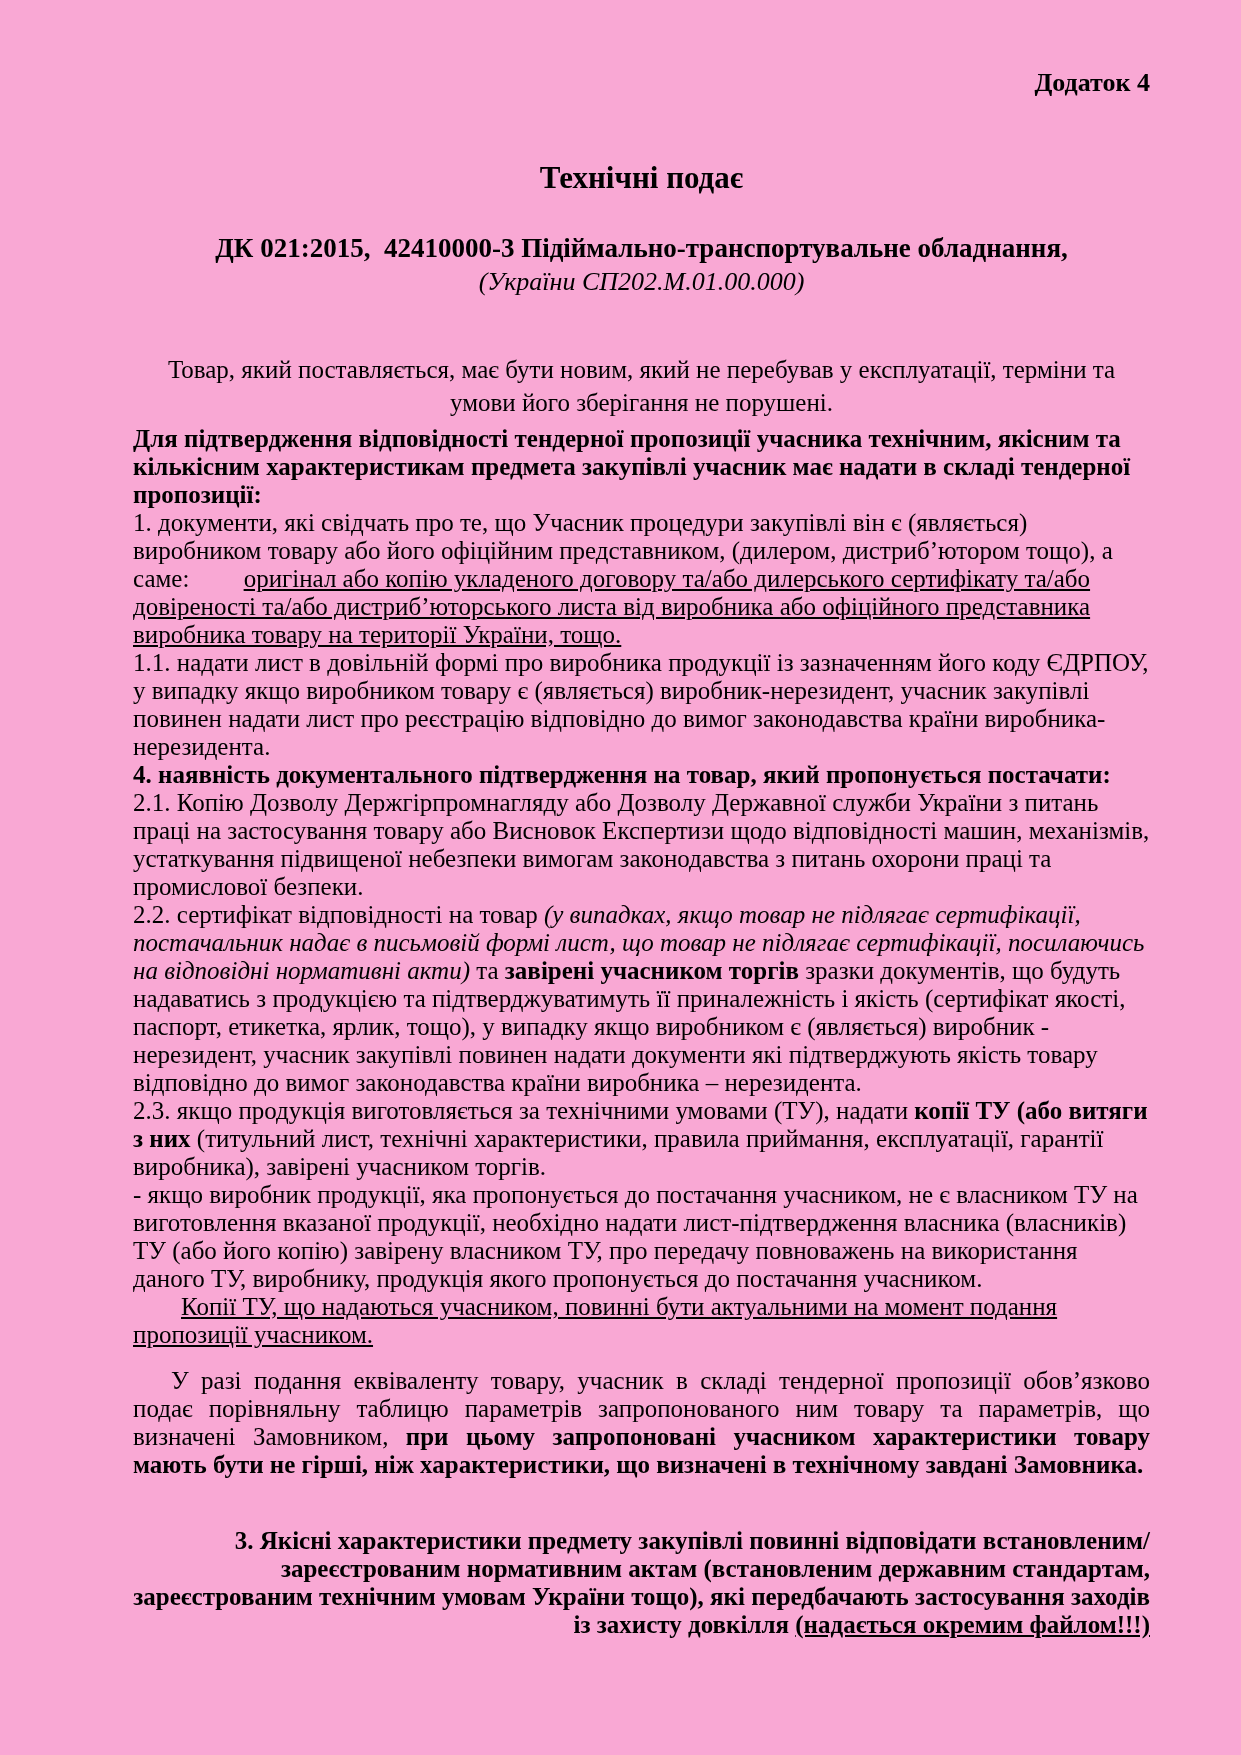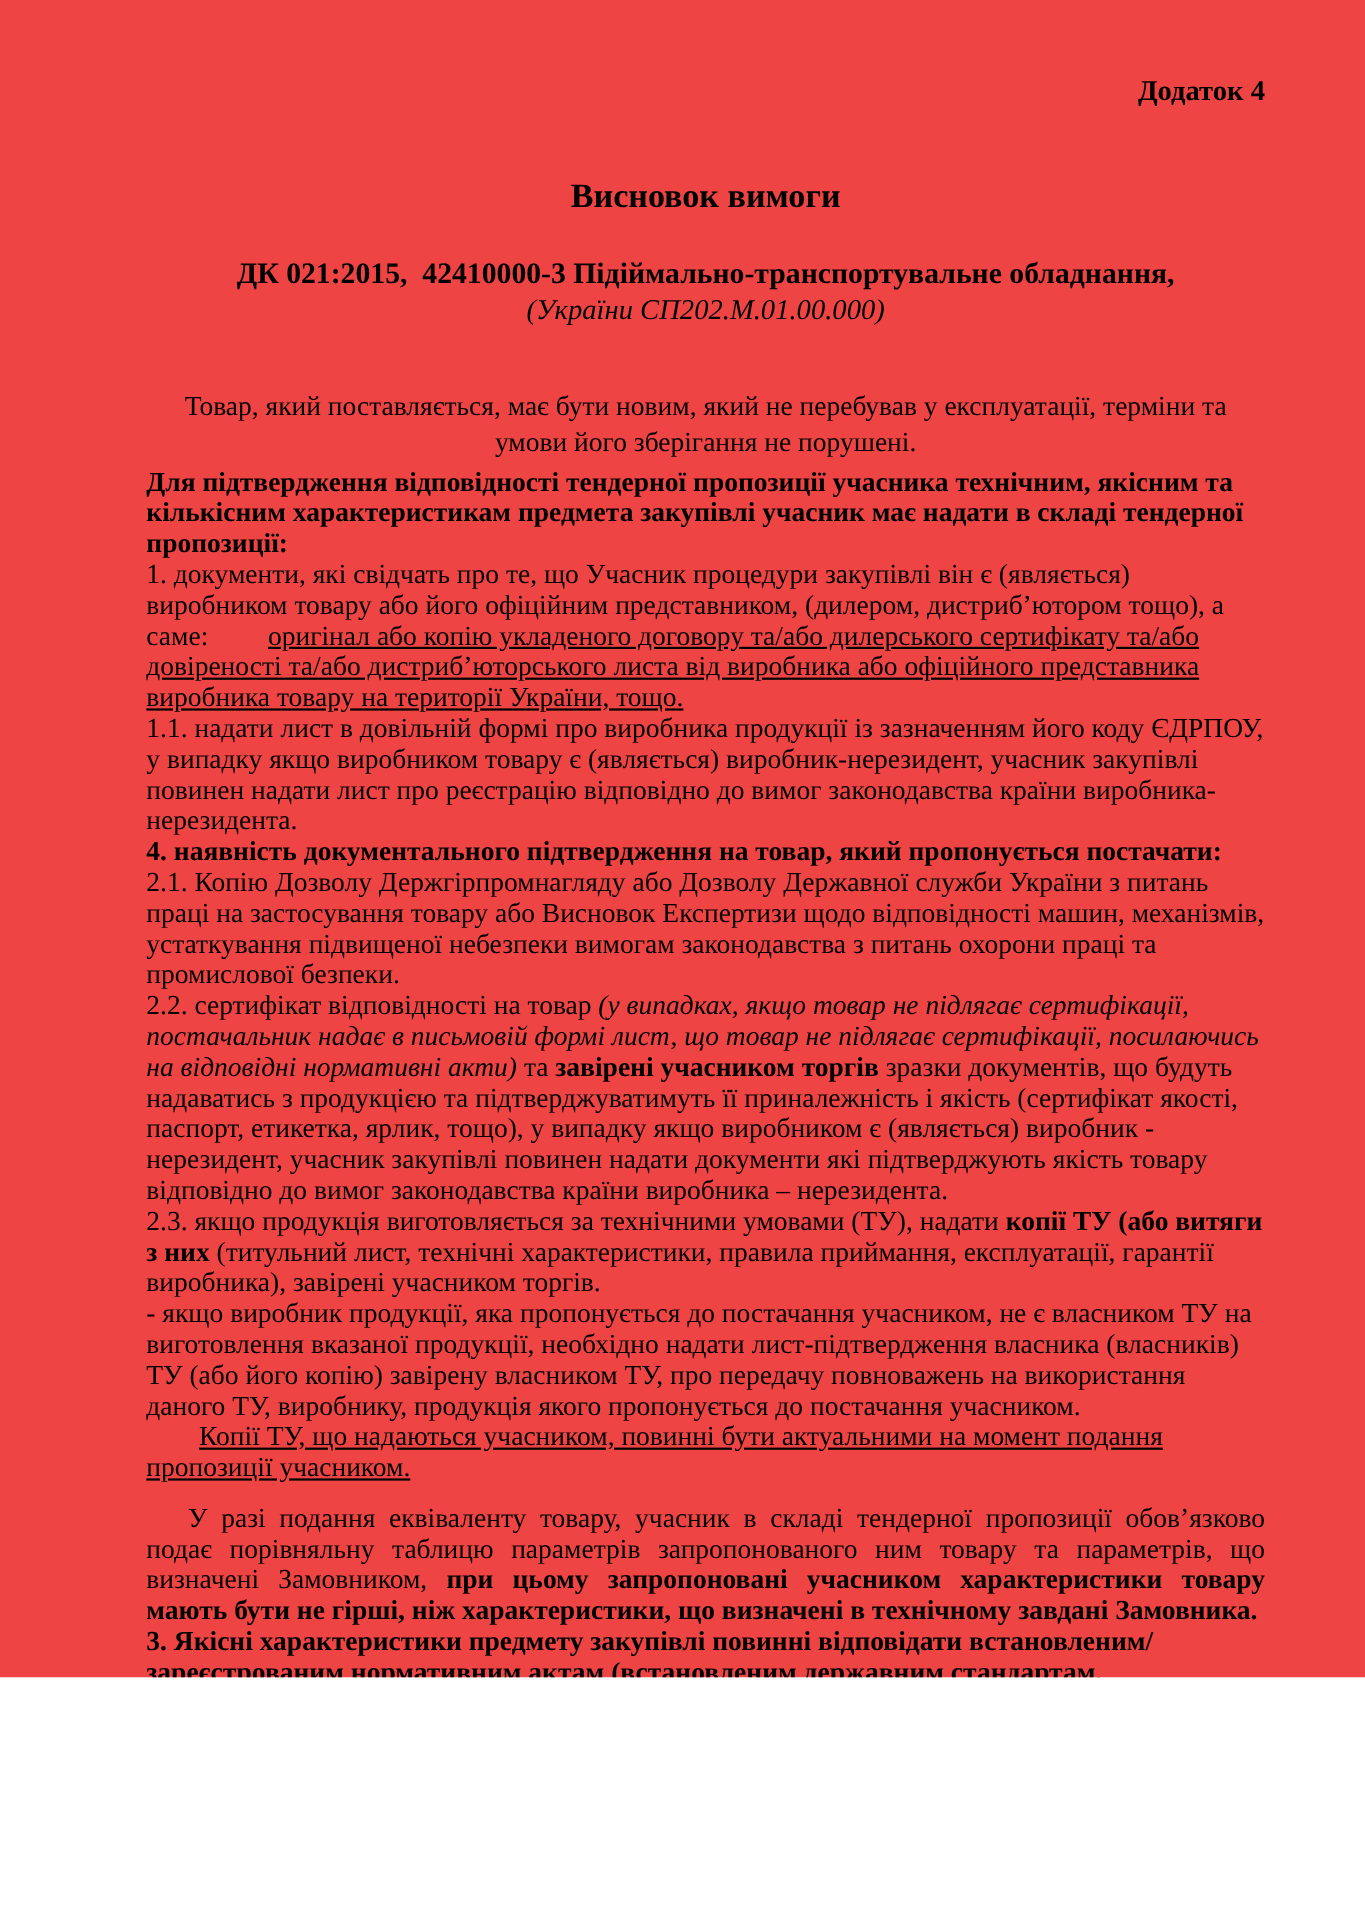--- a/index.html
+++ b/index.html
@@ -3,23 +3,23 @@
 <meta charset="utf-8">
 <style>
   html, body {
     margin: 0;
     padding: 0;
     background: #ffffff;
   }
   .page {
     position: relative;
     width: 1241px;
-    height: 1525px;
+    height: 1755px;
     box-sizing: border-box;
-    background: #ef4444;
+    background: #f9a8d4;
     color: #000000;
     font-family: "Liberation Serif", "DejaVu Serif", serif;
     padding: 68px 91px 0 133px;
     overflow: hidden;
   }
   .para {
     font-size: 25px;
     line-height: 28px;
     margin: 0;
     text-align: left;
@@ -69,30 +69,32 @@
     margin-bottom: 6px;
   }
   .lead { font-weight: bold; }
   .equiv {
     text-align: justify;
     text-indent: 38px;
     margin-top: 18px;
   }
   .sec3 {
     font-weight: bold;
+    margin-top: 48px;
+    text-align: right;
   }
 </style>
 </head>
 <body>
 
 <div class="page">
 
   <div class="para appendix"><span>Додаток 4</span></div>
 
-  <div class="para title"><span>Висновок вимоги</span></div>
+  <div class="para title"><span>Технічні подає</span></div>
 
   <div class="para dk1"><span>ДК 021:2015,  42410000-3 Підіймально-транспортувальне обладнання,</span></div>
   <div class="para dk3"><span>(України СП202.М.01.00.000)</span></div>
 
   <div class="para intro"><span>Товар, який поставляється, має бути новим, який не перебував у експлуатації, терміни та умови його зберігання не порушені.</span></div>
 
   <div class="para lead"><span>Для підтвердження відповідності тендерної пропозиції учасника технічним, якісним та кількісним характеристикам предмета закупівлі учасник має надати в складі тендерної пропозиції:</span></div>
 
   <div class="para"><span>1. документи, які свідчать про те, що Учасник процедури закупівлі він є (являється) виробником товару або його офіційним представником, (дилером, дистриб’ютором тощо), а саме: </span><span class="u">оригінал або копію укладеного договору та/або дилерського сертифікату та/або довіреності та/або дистриб’юторського листа від виробника або офіційного представника виробника товару на території України, тощо.</span></div>
 

